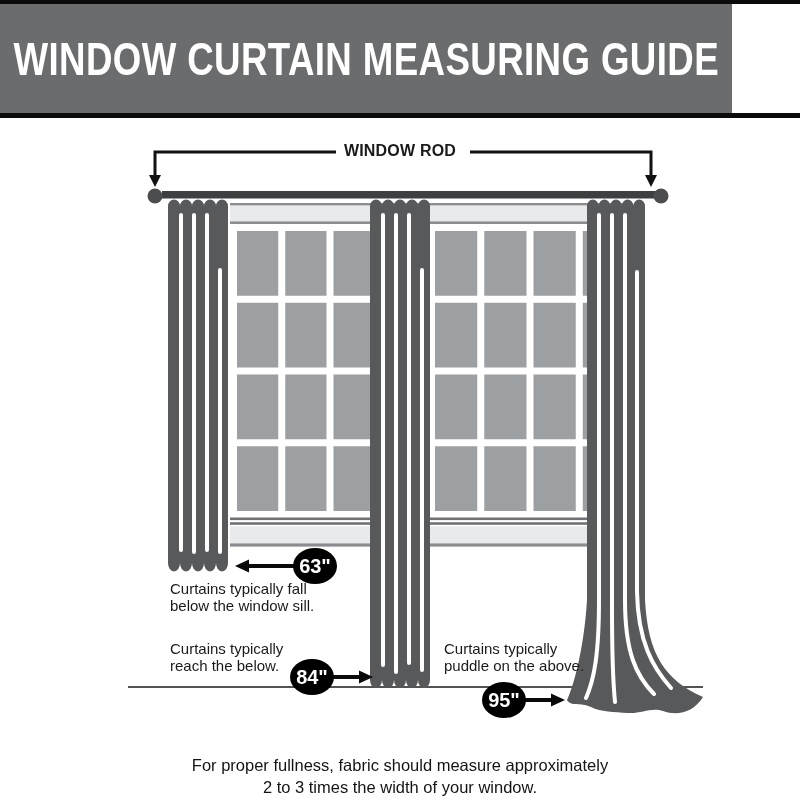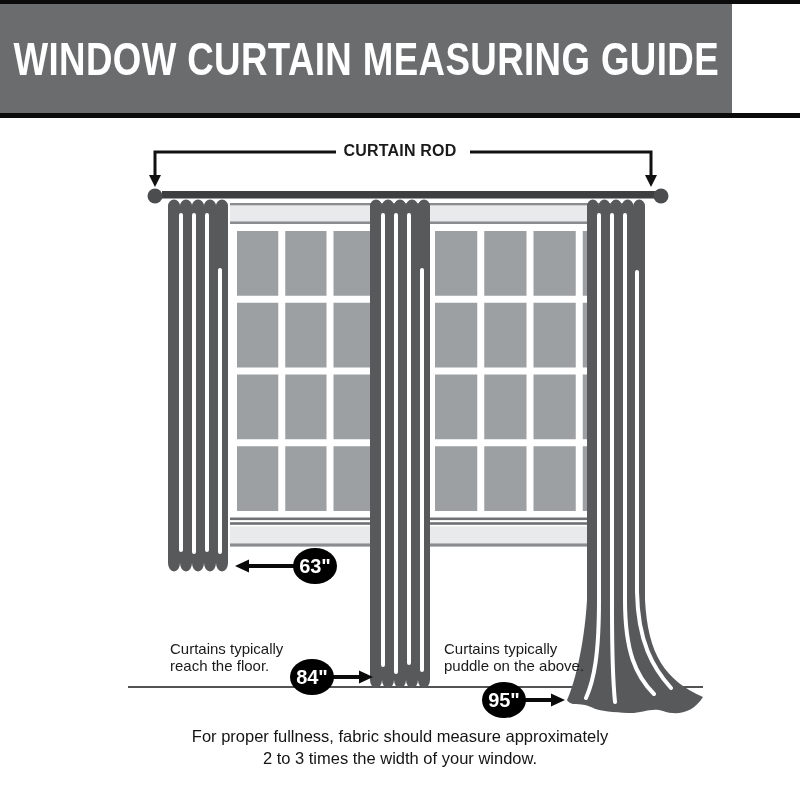--- a/index.html
+++ b/index.html
@@ -23,21 +23,21 @@
   #note-84{left:170px;top:641px;}
   #note-95{left:444px;top:641px;}
   
   .badge{width:44px;height:36px;border-radius:50%;background:#000000;color:#ffffff;
          display:flex;align-items:center;justify-content:center;
          font-weight:bold;font-size:20px;z-index:2;}
   #badge-63{left:293px;top:548px;}
   #badge-84{left:290px;top:659px;}
   #badge-95{left:482px;top:682px;}
   
-  #footer-text{left:0;top:725px;width:800px;text-align:center;
+  #footer-text{left:0;top:754px;width:800px;text-align:center;
                font-size:16.5px;line-height:22px;color:#141414;}
   svg{position:absolute;left:0;top:0;z-index:1;}
   .txt{z-index:2;}
 </style>
 </head>
 <body>
 
 <div id="page">
 
   <div class="abs" id="top-black"></div>
@@ -157,35 +157,39 @@
     <g>
       <line x1="330" y1="677" x2="361" y2="677" stroke="#0a0a0a" stroke-width="4"></line>
       <polygon points="373,677 359,670.5 359,683.5" fill="#0a0a0a"></polygon>
     </g>
     <g>
       <line x1="522" y1="700" x2="553" y2="700" stroke="#0a0a0a" stroke-width="4"></line>
       <polygon points="565,700 551,693.5 551,706.5" fill="#0a0a0a"></polygon>
     </g>
   </svg>
 
-  <div class="abs txt rod-label">CURTAIN ROD</div>
+  <div class="abs txt rod-label">WINDOW ROD</div>
 
   <div class="abs badge" id="badge-63">
     <span>63"</span>
   </div>
   <div class="abs badge" id="badge-84">
     <span>84"</span>
   </div>
   <div class="abs badge" id="badge-95">
     <span>95"</span>
   </div>
 
+  <div class="abs txt note" id="note-63">
+    <span>Curtains typically fall</span>
+    <span>below the window sill.</span>
+  </div>
   <div class="abs txt note" id="note-84">
     <span>Curtains typically</span>
-    <span>reach the floor.</span>
+    <span>reach the below.</span>
   </div>
   <div class="abs txt note" id="note-95">
     <span>Curtains typically</span>
     <span>puddle on the above.</span>
   </div>
 
   <div class="abs txt" id="footer-text">
     <div>For proper fullness, fabric should measure approximately</div>
     <div>2 to 3 times the width of your window.</div>
   </div>

